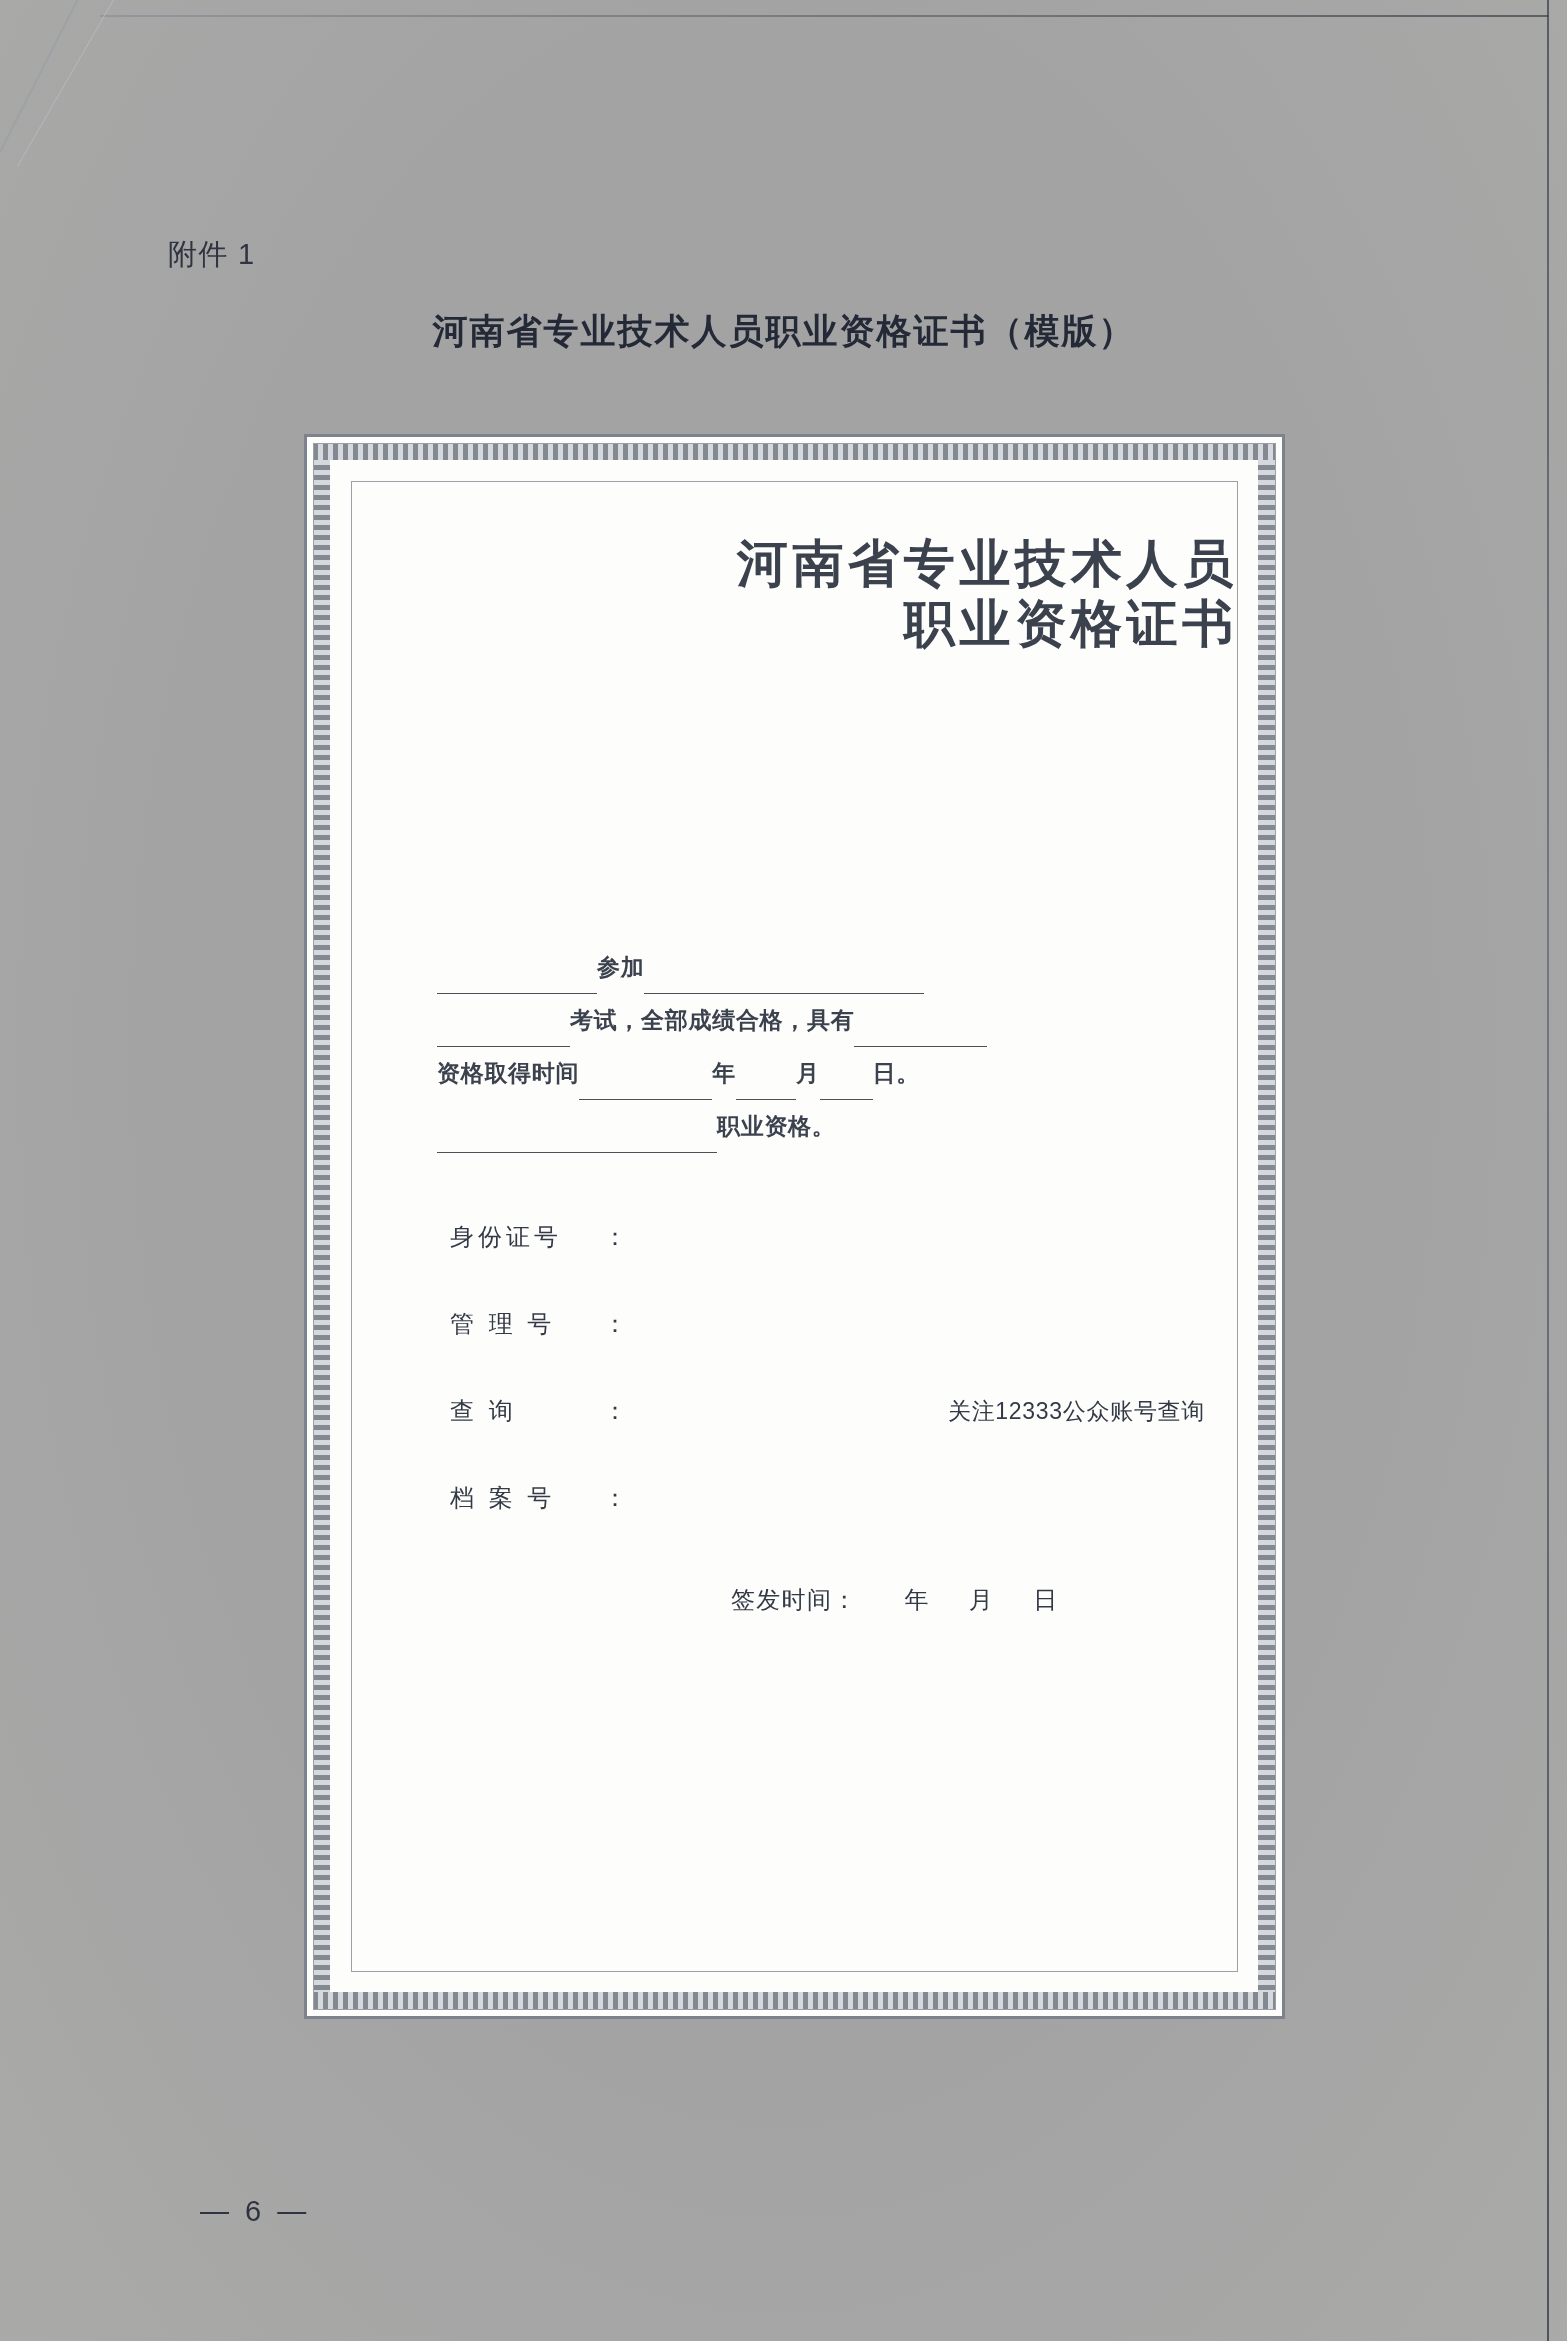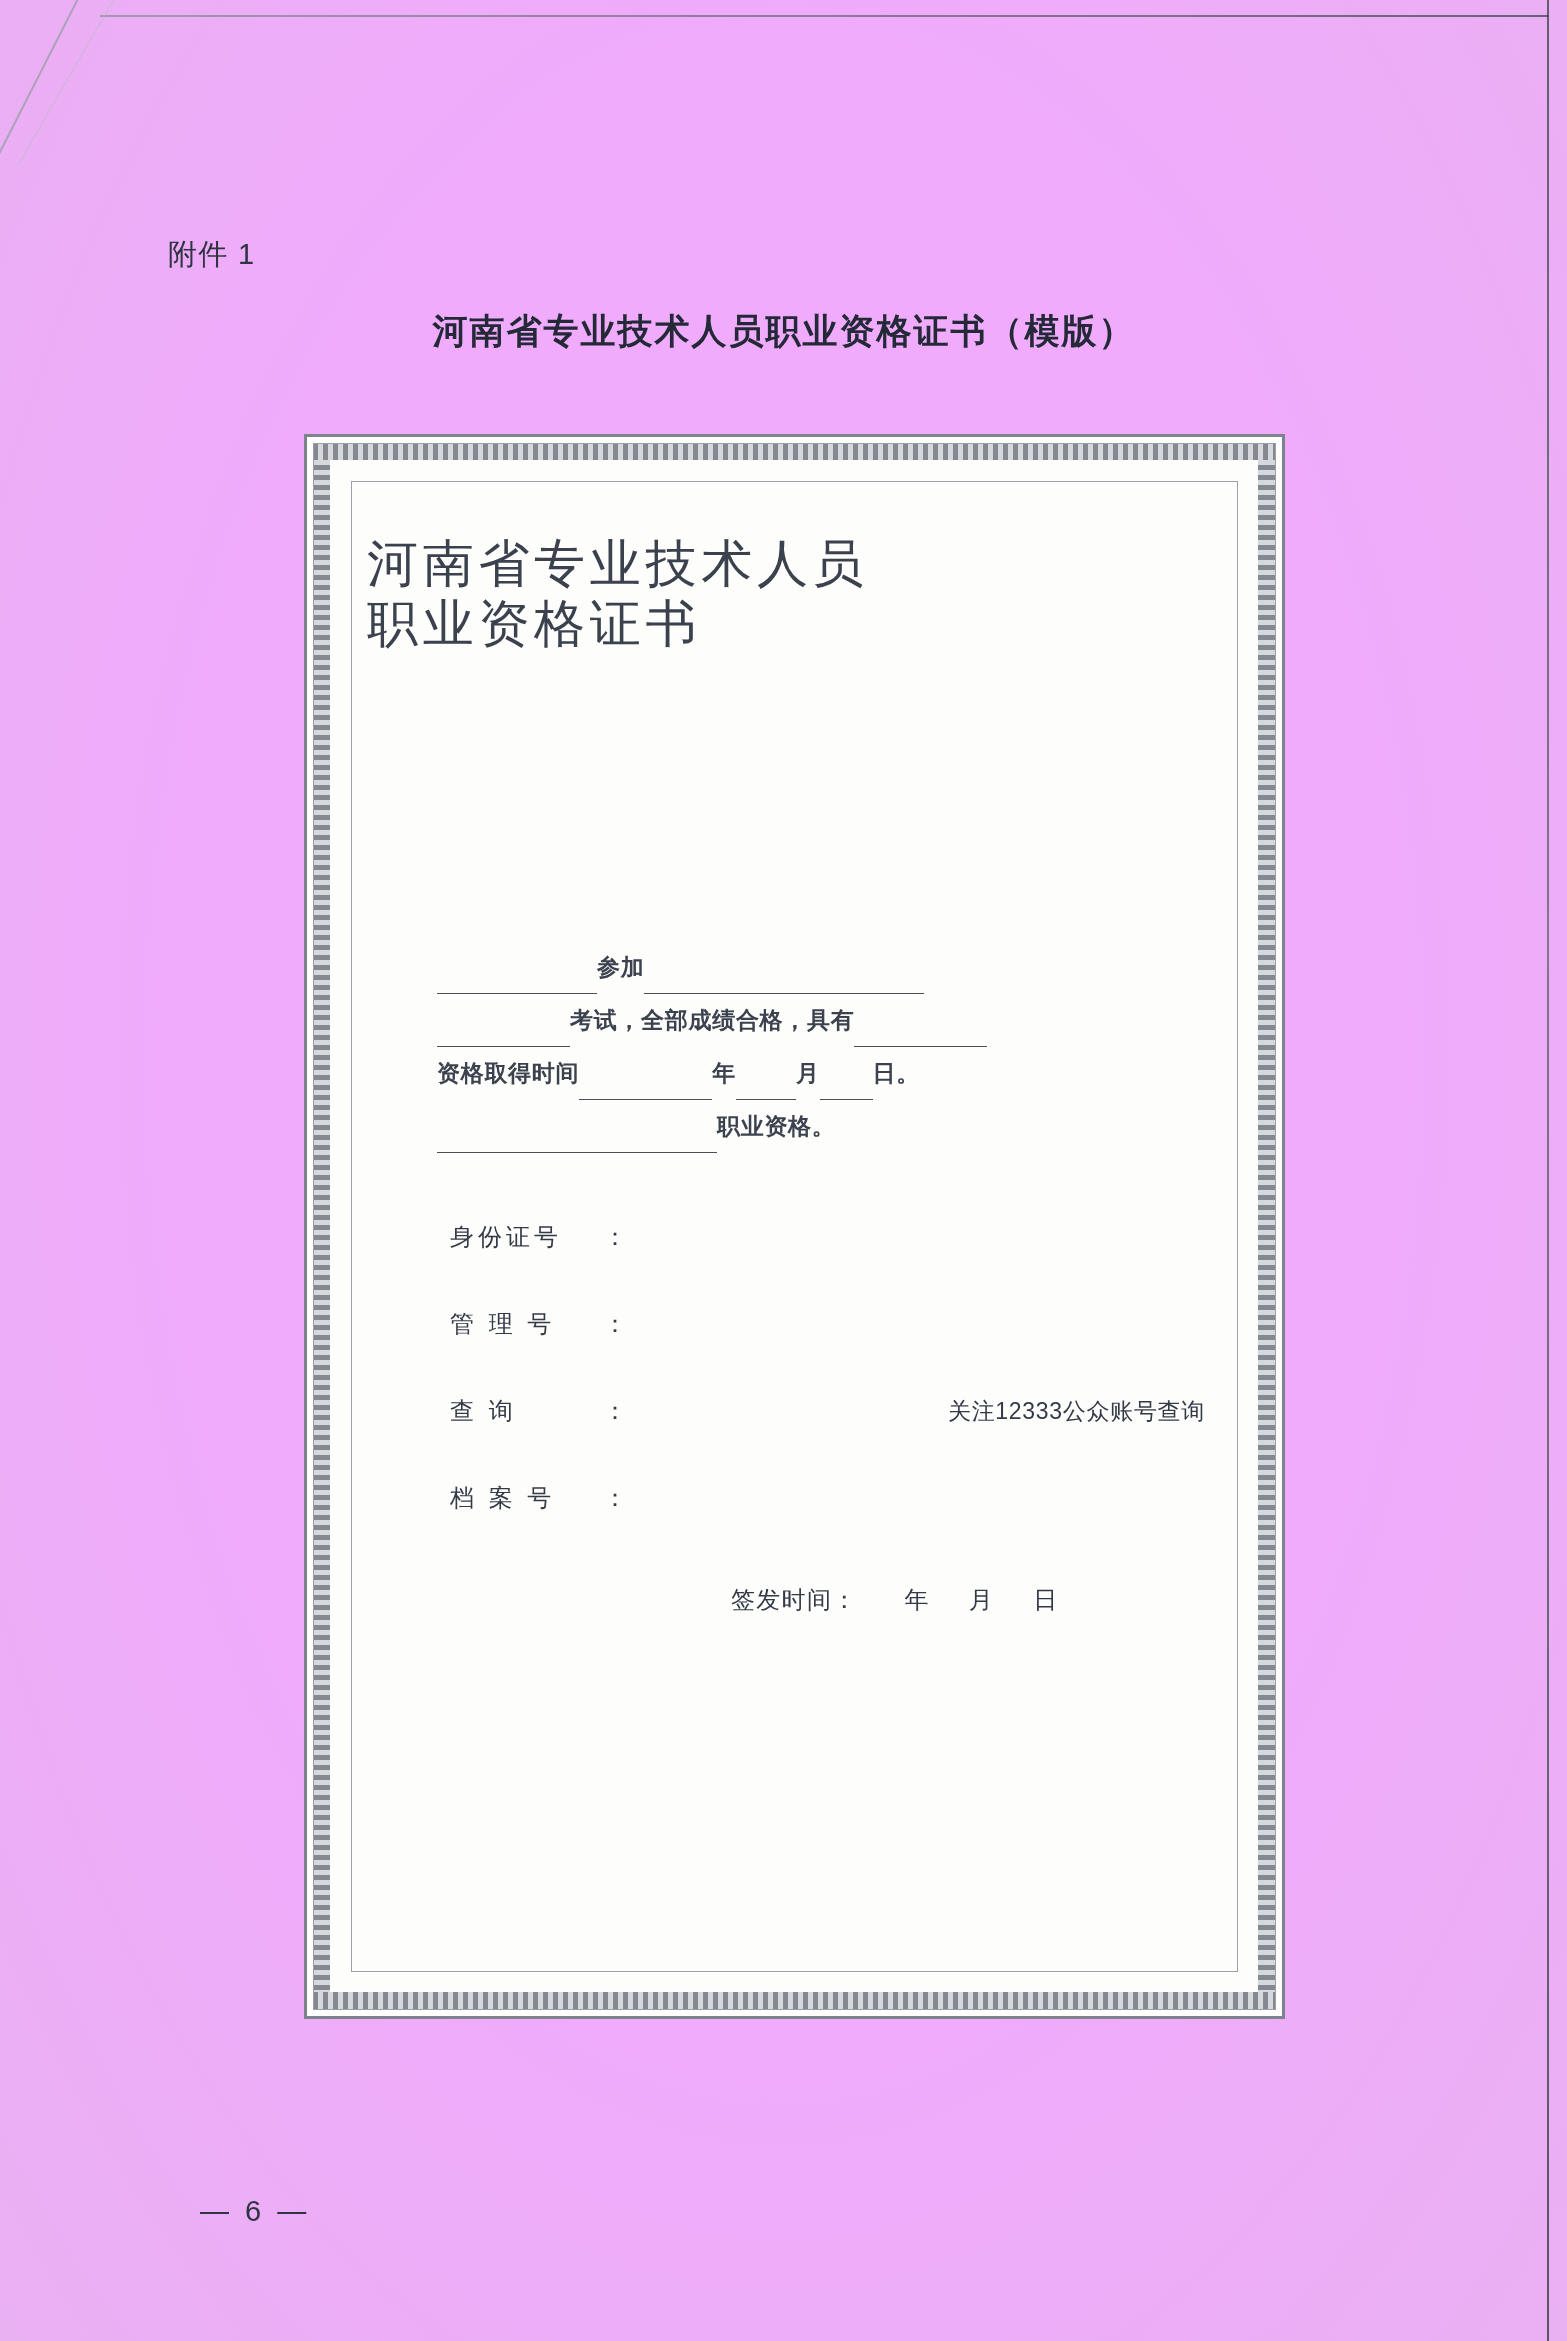--- a/index.html
+++ b/index.html
@@ -13,21 +13,21 @@
     position: relative;
     font-family: "Liberation Sans", sans-serif;
     color: #2a2f3a;
     overflow: hidden;
   }
 
   
   .page {
     position: absolute;
     inset: 0;
-    background: #f0abfc;
+    background: #a3a3a3;
   }
 
   
   .scan-tint {
     position: absolute;
     inset: 0;
     background:
       radial-gradient(ellipse at 50% 45%, rgba(255,255,255,0) 55%, rgba(200,200,195,0.18) 100%);
     pointer-events: none;
   }
@@ -146,23 +146,23 @@
     bottom: 47px;
     border: 1.3px solid #9ba0a8;
   }
 
   
   .cert-title {
     position: absolute;
     left: 47px;
     right: 47px;
     top: 100px;
-    text-align: left;
+    text-align: right;
     font-family: "Liberation Serif", serif;
-    font-weight: normal;
+    font-weight: bold;
     color: #3b424e;
     padding-left: 16px;
   }
   .cert-title .line1 {
     display: block;
     font-size: 51px;
     letter-spacing: 4.7px;
     line-height: 1.18;
   }
   .cert-title .line2 {

